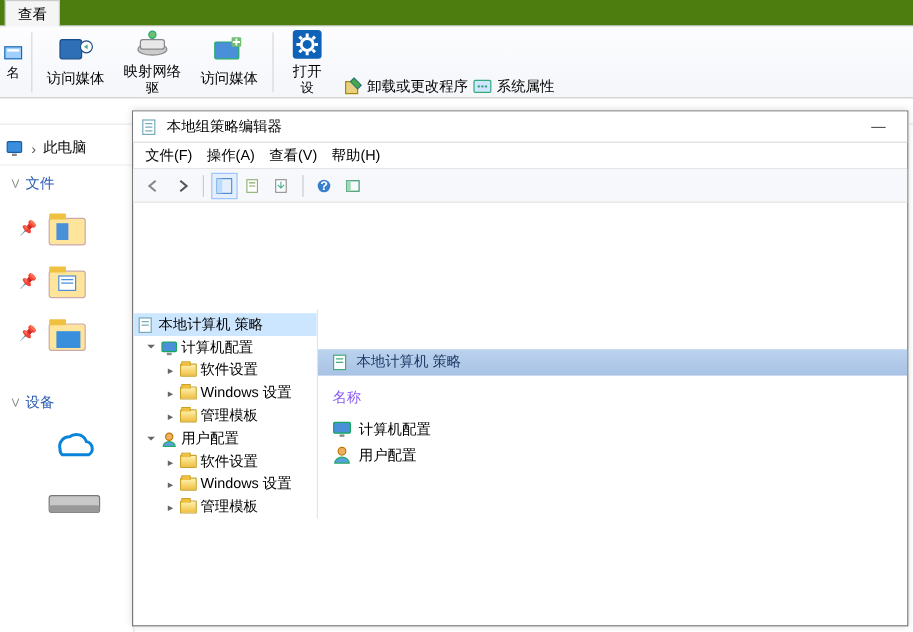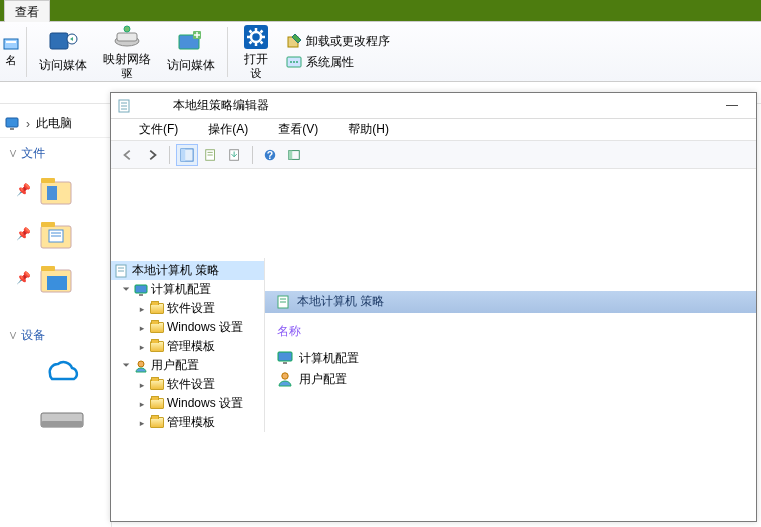--- a/index.html
+++ b/index.html
@@ -5,36 +5,36 @@
 * { box-sizing: border-box; margin: 0; padding: 0; font-family: "Microsoft YaHei", "Segoe UI", sans-serif; font-size: 12px; }
 body { width: 761px; height: 527px; background: #fff; overflow: hidden; position: relative; }
 
 
 .tab-strip { height: 22px; background: #4d7c0f; border-bottom: 1px solid #ccc; padding-left: 4px; }
 .tab-strip .tab { display: inline-block; padding: 3px 10px; background: #f5f5f5; border: 1px solid #ccc; border-bottom: none; }
 .ribbon { height: 60px; background: linear-gradient(#fdfdff,#f4f6fa); border-bottom: 1px solid #ccc; display: flex; align-items: center; position: relative; }
 .ribbon-item { display: flex; flex-direction: column; align-items: center; justify-content: center; padding: 2px 8px; height: 58px; cursor: default; font-size: 11px; }
 .ribbon-item .ic { width: 32px; height: 28px; display: flex; align-items: center; justify-content: center; }
 .ribbon-sep { width: 1px; height: 50px; background: #d8d8d8; margin: 0 4px; }
-.ribbon-side { display: flex; flex-direction: column; justify-content: center; height: 58px; padding-left: 6px; gap: 4px; }
+.ribbon-side { display: flex; justify-content: center; height: 58px; padding-left: 6px; gap: 4px; align-items: flex-end; }
 .ribbon-side .row { display: flex; align-items: center; gap: 4px; font-size: 12px; }
 .ribbon-side .row .mini-ic { width: 16px; height: 16px; }
 
 
 .nav-sliver { position: absolute; top: 100px; left: 0; width: 112px; height: 427px; background: #fff; border-right: 1px solid #e5e5e5; padding-top: 8px; }
 .nav-sliver .row { display: flex; align-items: center; gap: 6px; padding: 2px 6px; }
 .nav-sliver .big { font-size: 14px; color: #2a5db0; padding: 6px 8px; }
 .nav-sliver .thumb { width: 36px; height: 36px; margin: 6px 0 6px 40px; }
 
 
 .mmc { position: absolute; left: 110px; top: 92px; width: 647px; height: 430px; background: #fff; border: 1px solid #7a7a7a; box-shadow: 0 0 6px rgba(0,0,0,.15); }
-.mmc-title { height: 26px; background: #fff; display: flex; align-items: center; padding: 0 6px; border-bottom: 1px solid #dcdcdc; gap: 34px; }
+.mmc-title { height: 26px; background: #fff; display: flex; align-items: center; padding: 0 6px; border-bottom: 1px solid #dcdcdc; }
 .mmc-title .sp { flex: 1; }
 .mmc-title .winbtn { width: 36px; height: 20px; text-align: center; line-height: 18px; color: #333; }
-.mmc-menu { height: 22px; display: flex; align-items: center; gap: 18px; padding: 0 22px; border-bottom: 1px solid #e4e4e4; }
+.mmc-menu { height: 22px; display: flex; align-items: center; gap: 0; padding: 0 4px; border-bottom: 1px solid #e4e4e4; }
 .mmc-menu .item { padding: 2px 6px; }
 .mmc-tools { height: 28px; background: #f7f8fb; border-bottom: 1px solid #e4e4e4; display: flex; align-items: center; gap: 2px; padding: 0 6px; }
 .mmc-tools .tb { width: 22px; height: 22px; border: 1px solid transparent; display: flex; align-items: center; justify-content: center; }
 .mmc-tools .tb.sel { border: 1px solid #a0c4ff; background: #e4effb; }
 .mmc-tools .sep { width: 1px; height: 18px; background: #ccc; margin: 0 4px; }
 
 .mmc-body { display: flex; height: calc(100% - 76px); align-items: center; }
 .mmc-tree { width: 154px; border-right: 1px solid #e4e4e4; padding-top: 3px; overflow: hidden; }
 .tree-row { display: flex; align-items: center; height: 19px; padding-left: 4px; white-space: nowrap; gap: 3px; font-size: 12px; }
 .tree-row.sel { background: #cde6ff; }

